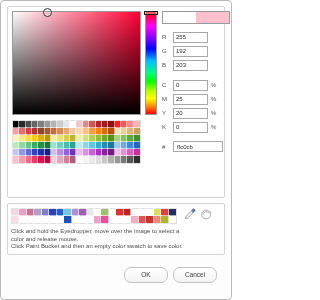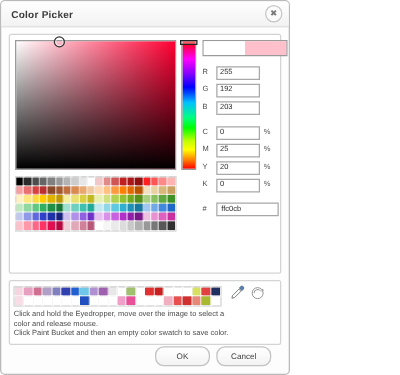--- a/index.html
+++ b/index.html
@@ -313,24 +313,20 @@
     justify-content: center;
     cursor: pointer;
     font-family: "Liberation Sans", sans-serif;
   }
 </style>
 </head>
 <body>
 
 <div class="dialog">
 
-  <div class="titlebar">
-    <div class="title-text">Color Picker</div>
-    <div class="close-btn">✖</div>
-  </div>
 
   <div class="body-wrap">
 
     <div class="upper-panel">
 
       <div class="left-col">
         <div class="sv-area">
           <div class="sv-cursor"></div>
         </div>
         <div class="palette">

